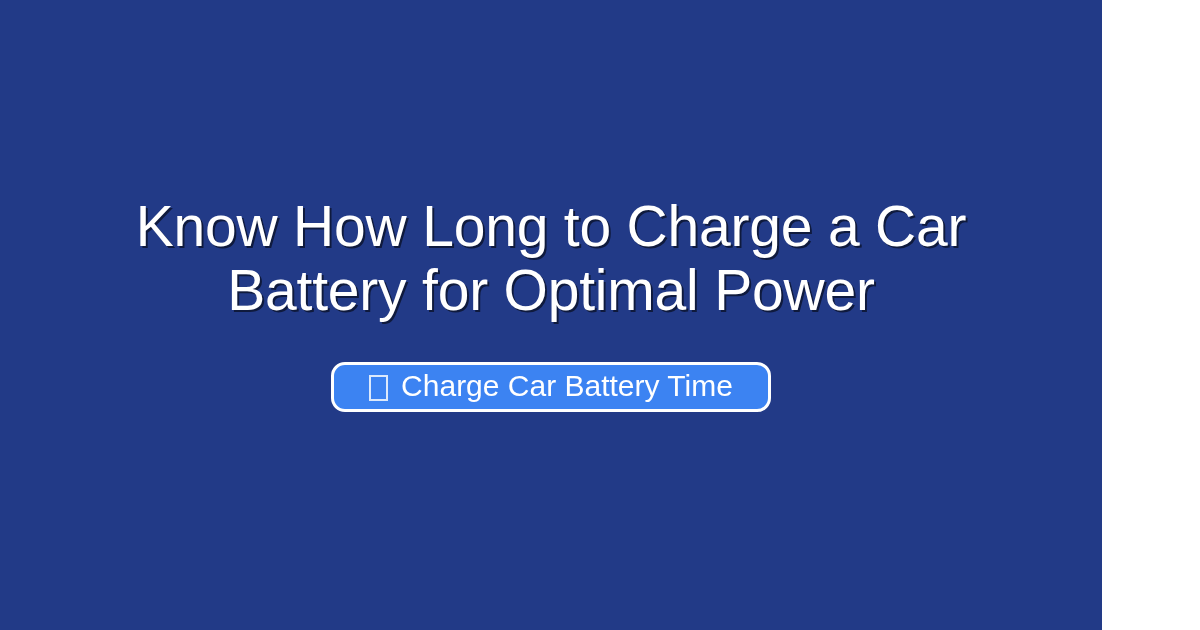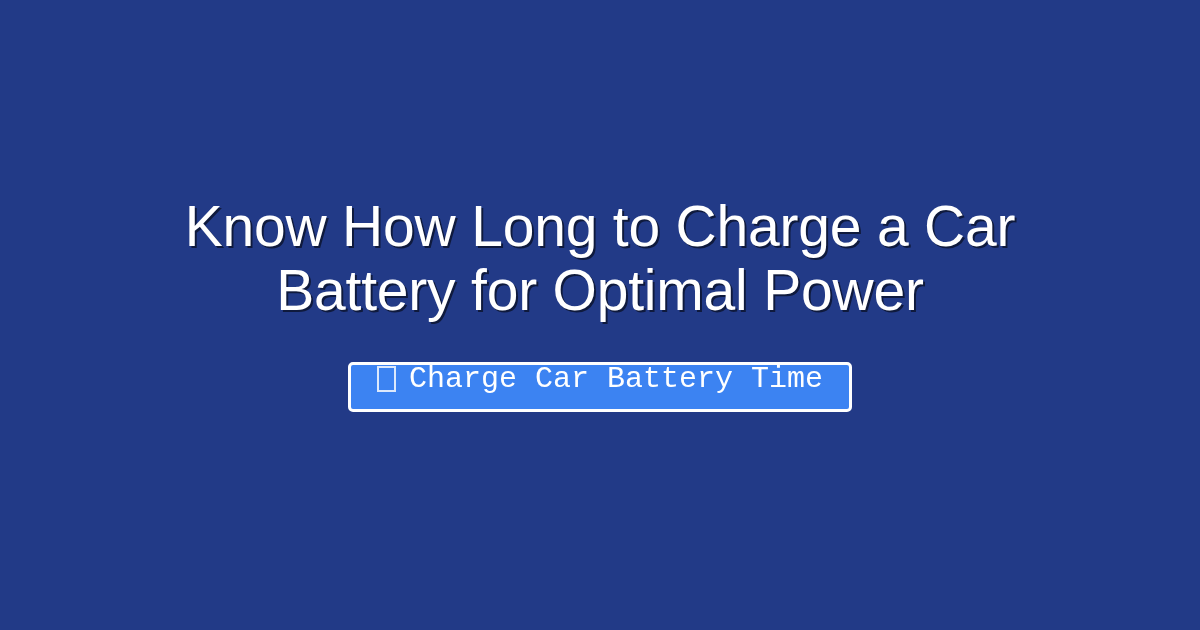--- a/index.html
+++ b/index.html
@@ -11,21 +11,21 @@
   body {
     width: 1200px;
     height: 630px;
     overflow: hidden;
     font-family: "Liberation Sans", sans-serif;
   }
 
   .card {
     position: relative;
     box-sizing: border-box;
-    width: 1200px;
+    width: 1102px;
     height: 630px;
     background: #223A87;
     display: flex;
     flex-direction: column;
     align-items: center;
     justify-content: center;
   }
 
   .card-inner {
     width: 1000px;
@@ -54,31 +54,31 @@
   .cta-wrap {
     margin-top: 40px;
     display: flex;
     align-items: center;
     justify-content: center;
   }
 
   .cta-button {
     box-sizing: border-box;
     display: inline-flex;
-    align-items: flex-start;
+    align-items: center;
     justify-content: center;
     gap: 13px;
     min-width: 440px;
     height: 50px;
     padding: 0 26px;
     background: #3C83F2;
     border: 3px solid #FFFFFF;
-    border-radius: 5px;
+    border-radius: 14px;
     color: #FFFFFF;
-    font-family: Liberation Mono, monospace;
+    font-family: Liberation Sans, sans-serif;
     font-size: 30px;
     font-weight: 400;
     line-height: 1;
     white-space: nowrap;
     cursor: pointer;
   }
 
   
   .tofu-glyph {
     display: inline-block;

